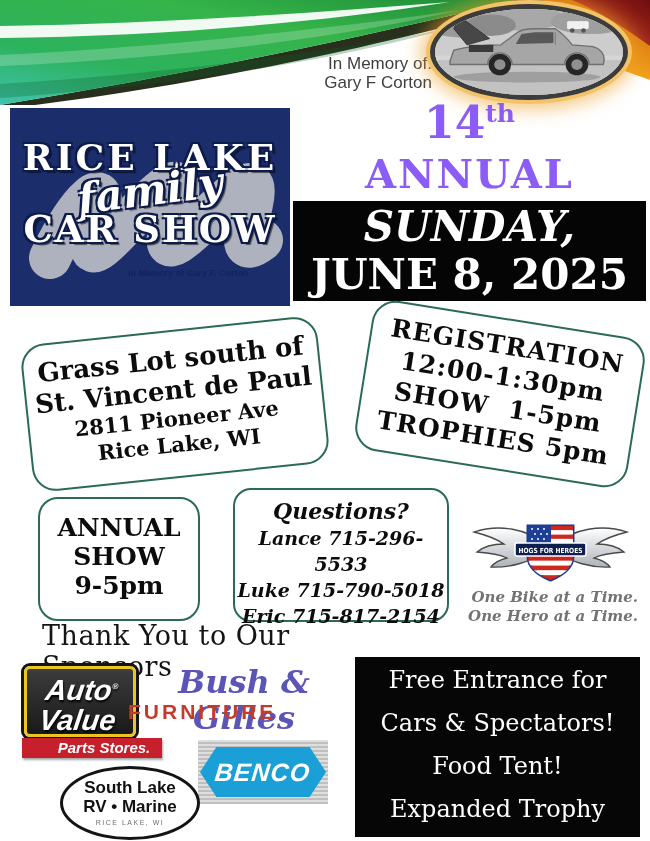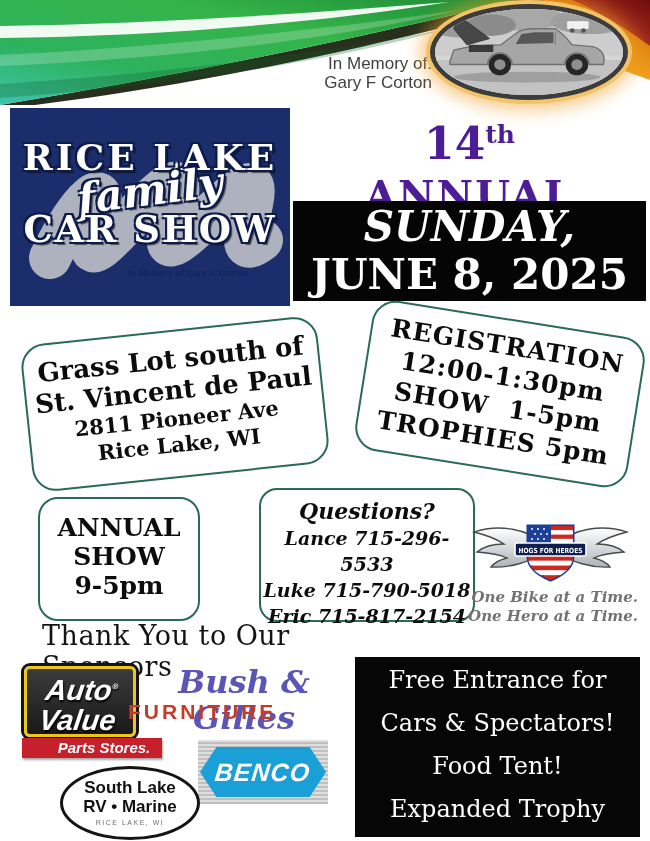--- a/index.html
+++ b/index.html
@@ -22,21 +22,21 @@
              font-family:"DejaVu Serif","Liberation Serif",serif;
              text-shadow:-2px -2px 0 #0d1b4a,2px -2px 0 #0d1b4a,-2px 2px 0 #0d1b4a,2px 2px 0 #0d1b4a,3px 3px 1px rgba(0,0,0,.55);}
   .logo-top{margin-top:28px;font-size:36px;letter-spacing:3px;}
   .logo-script{font-size:42px;font-style:italic;margin-top:-12px;transform:rotate(-7deg);
                font-family:"DejaVu Serif",serif;}
   .logo-bottom{font-size:37px;letter-spacing:2px;margin-top:-8px;}
   .logo-note{position:absolute;left:118px;top:160px;font-size:9px;font-weight:bold;
              color:#14235c;font-family:"Liberation Sans",sans-serif;}
 
   
-  .headline{top:112px;left:293px;width:353px;text-align:center;color:#4c1d95;
+  .headline{top:91px;left:293px;width:353px;text-align:center;color:#8b5cf6;
             font-family:"DejaVu Serif","Liberation Serif",serif;font-weight:bold;}
   .edition{font-size:44px;line-height:46px;}
   .edition sup{font-size:25px;}
   .annual{font-size:40px;line-height:44px;margin-top:6px;letter-spacing:2px;}
   .datebox{top:201px;left:293px;width:353px;height:100px;background:#050505;
            text-align:center;color:#ffffff;font-family:"DejaVu Serif",serif;font-weight:bold;}
   .date-day{font-size:42px;line-height:50px;font-style:italic;margin-top:1px;}
   .date-date{font-size:42px;line-height:46px;}
 
   
@@ -44,21 +44,21 @@
         color:#0c0c0c;font-family:"DejaVu Serif","Liberation Serif",serif;font-weight:bold;}
   .locbox{top:330px;left:26px;width:294px;height:132px;transform:rotate(-6deg);padding-top:12px;}
   .loc-main{font-size:26px;line-height:31px;}
   .loc-sub{font-size:21px;line-height:26px;}
   .regbox{top:318px;left:362px;width:272px;height:138px;transform:rotate(9deg);padding-top:10px;}
   .reg-line{font-size:25px;line-height:31px;letter-spacing:1px;}
   .reg-gap{display:inline-block;width:20px;}
   .craftbox{top:497px;left:38px;width:158px;height:106px;padding-top:14px;border-radius:20px;}
   .craft-line{font-size:25px;line-height:29px;}
   .qbox{top:488px;left:233px;width:212px;height:122px;padding-top:8px;border-radius:18px;
-        font-style:italic;margin-left:26px;}
+        font-style:italic;}
   .q-title{font-size:22px;line-height:27px;}
   .q-line{font-size:19px;line-height:26px;}
 
   
   .hogs{top:516px;left:468px;width:165px;height:70px;}
   .hogs-tag{top:588px;left:462px;width:176px;text-align:right;color:#737373;
             font-family:"DejaVu Serif",serif;font-weight:bold;font-style:italic;
             font-size:15px;line-height:19px;}
 
   

